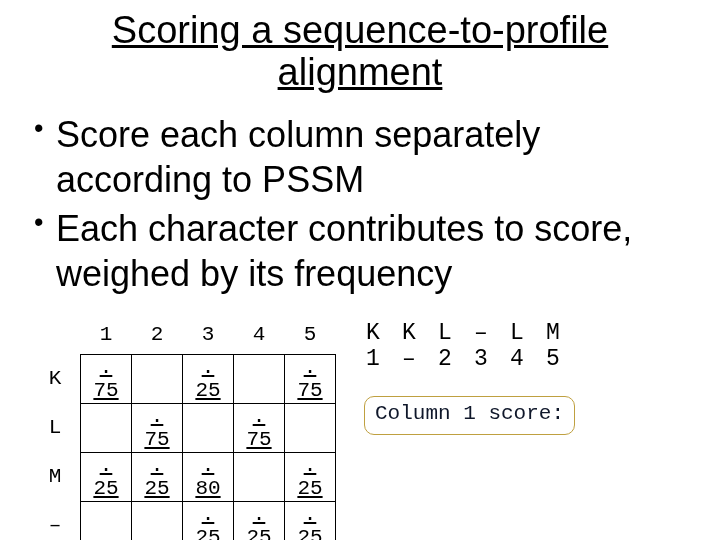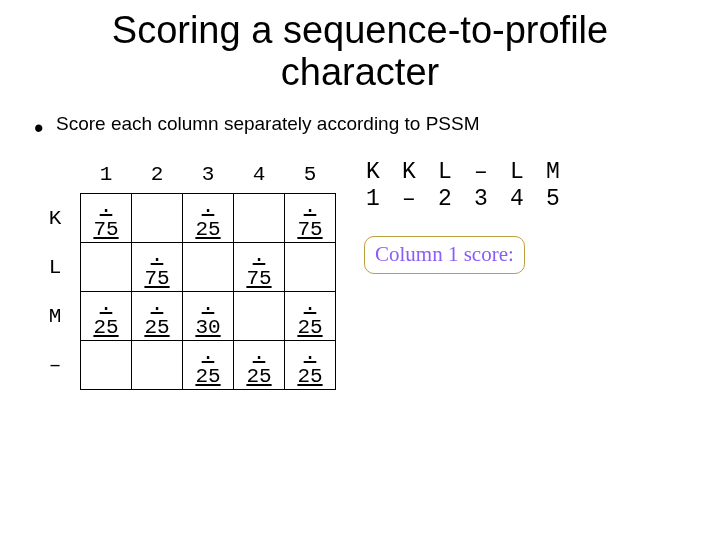--- a/index.html
+++ b/index.html
@@ -15,28 +15,29 @@
   .slide {
     padding: 10px 30px 20px 30px;
     box-sizing: border-box;
   }
   h1.title {
     font-weight: normal;
     font-size: 38px;
     text-align: center;
     margin: 0 0 18px 0;
     line-height: 1.1;
+    text-decoration: underline;
   }
   ul.bullets {
     list-style: none;
     padding: 0;
     margin: 0 0 20px 0;
   }
   ul.bullets li {
-    font-size: 19px;
+    font-size: 36px;
     line-height: 1.25;
     padding-left: 26px;
     position: relative;
     margin-bottom: 4px;
   }
   ul.bullets li::before {
     content: "•";
     position: absolute;
     left: 4px;
     top: 0;
@@ -80,41 +81,42 @@
   .aln {
     font-family: "Courier New", monospace;
     font-size: 23px;
     line-height: 1.15;
     margin-bottom: 24px;
   }
   .aln .row { display: flex; gap: 18px; }
   .aln .cell { width: 18px; text-align: center; }
   .note {
     display: inline-block;
-    color: #8b5cf6;
+    color: #0f172a;
     border: 1.5px solid #bfa040;
     border-radius: 10px;
     padding: 4px 10px 6px 10px;
-    font-family: Liberation Serif, serif;
+    font-family: Liberation Mono, monospace;
     font-size: 21px;
     line-height: 1.25;
     background: #fff;
   }
 </style>
 </head>
 <body>
 
 <div class="slide">
   <h1 class="title">
     <span>Scoring a sequence-to-profile</span><br>
-    <span>character</span>
+    <span>alignment</span>
   </h1>
 
   <ul class="bullets">
     <li>Score each column separately according to PSSM</li>
+    <li>Each character contributes to score, weighed by its frequency</li>
   </ul>
 
   <div class="bottom">
 
     <table class="pssm">
       <thead>
         <tr>
           <th></th>
           <th class="col">1</th>
           <th class="col">2</th>
@@ -137,21 +139,21 @@
           <td></td>
           <td>. 75</td>
           <td></td>
           <td>. 75</td>
           <td></td>
         </tr>
         <tr>
           <th>M</th>
           <td>. 25</td>
           <td>. 25</td>
-          <td>. 30</td>
+          <td>. 80</td>
           <td></td>
           <td>. 25</td>
         </tr>
         <tr>
           <th>–</th>
           <td></td>
           <td></td>
           <td>. 25</td>
           <td>. 25</td>
           <td>. 25</td>

